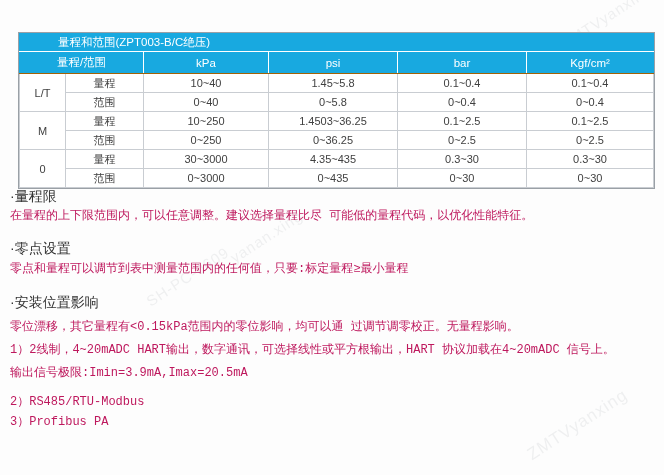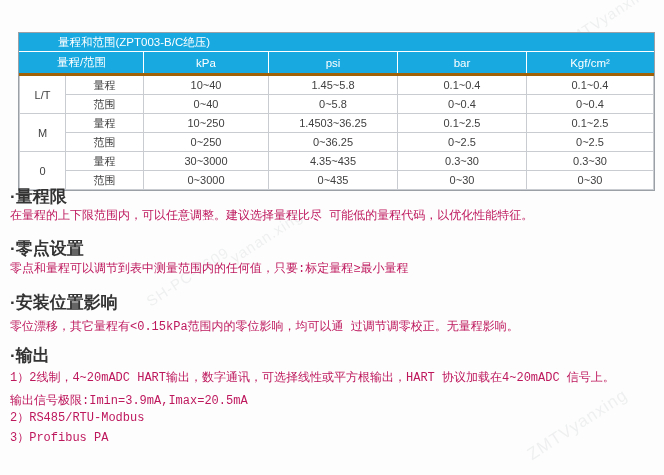--- a/index.html
+++ b/index.html
@@ -37,40 +37,40 @@
   tr.title-row td{
     background:#18a9e0;color:#ffffff;
     text-align:left;padding-left:38px;
     font-size:11.5px;height:17px;
     border:1px solid #18a9e0;border-bottom:1px solid #ffffff;
   }
   tr.head-row td{
     background:#18a9e0;color:#ffffff;
     font-size:11.5px;height:21px;
     border:1px solid #ffffff;border-top:none;
-    border-bottom:3px solid #a16207;
+    border-bottom:1px solid #a16207;
   }
   tr.head-row td:first-child{border-left:1px solid #18a9e0;}
   tr.head-row td:last-child{border-right:1px solid #18a9e0;}
   td.code{font-size:11px;color:#404040;border-radius:18px;}
   
   .content{
     position:absolute;left:10px;top:182px;width:646px;
   }
   .sec-h{
-    font-weight:bold;font-size:17px;color:#333333;
+    font-weight:normal;font-size:14px;color:#333333;
     line-height:15px;height:15px;
   }
   .sec-line{
     font-size:12px;color:#be185d;
     line-height:15px;height:15px;white-space:nowrap;font-family:Liberation Mono, monospace;
   }
   .mt5{margin-top:5px;}  .mt6{margin-top:6px;}
   .mt7{margin-top:7px;}  .mt8{margin-top:8px;}
-  .mt9{margin-top:2px;}  .mt10{margin-top:10px;}
+  .mt9{margin-top:14px;}  .mt10{margin-top:10px;}
   .mt13{margin-top:13px;} .mt17{margin-top:17px;}
   .mt18{margin-top:18px;}
 </style>
 </head>
 <body>
 
 <div class="wm wm1">ZMTVyanxing</div>
 <div class="wm wm2">2026-05-30</div>
 <div class="wm wm3">yanan.xing</div>
 <div class="wm wm4">SH-PC-0609</div>
@@ -152,18 +152,17 @@
 <div class="content">
   <div class="sec-h mt7">·量程限</div>
   <div class="sec-line mt5">在量程的上下限范围内，可以任意调整。建议选择量程比尽 可能低的量程代码，以优化性能特征。</div>
 
   <div class="sec-h mt17">·零点设置</div>
   <div class="sec-line mt6">零点和量程可以调节到表中测量范围内的任何值，只要:标定量程≥最小量程</div>
 
   <div class="sec-h mt18">·安装位置影响</div>
   <div class="sec-line mt10">零位漂移，其它量程有&lt;0.15kPa范围内的零位影响，均可以通 过调节调零校正。无量程影响。</div>
 
-  <div class="sec-h mt13">·输出</div>
   <div class="sec-line mt8">1）2线制，4~20mADC  HART输出，数字通讯，可选择线性或平方根输出，HART 协议加载在4~20mADC 信号上。</div>
   <div class="sec-line mt8">输出信号极限:Imin=3.9mA,Imax=20.5mA</div>
   <div class="sec-line mt9">2）RS485/RTU-Modbus</div>
   <div class="sec-line mt5">3）Profibus PA</div>
 </div>
 
 </body></html>

